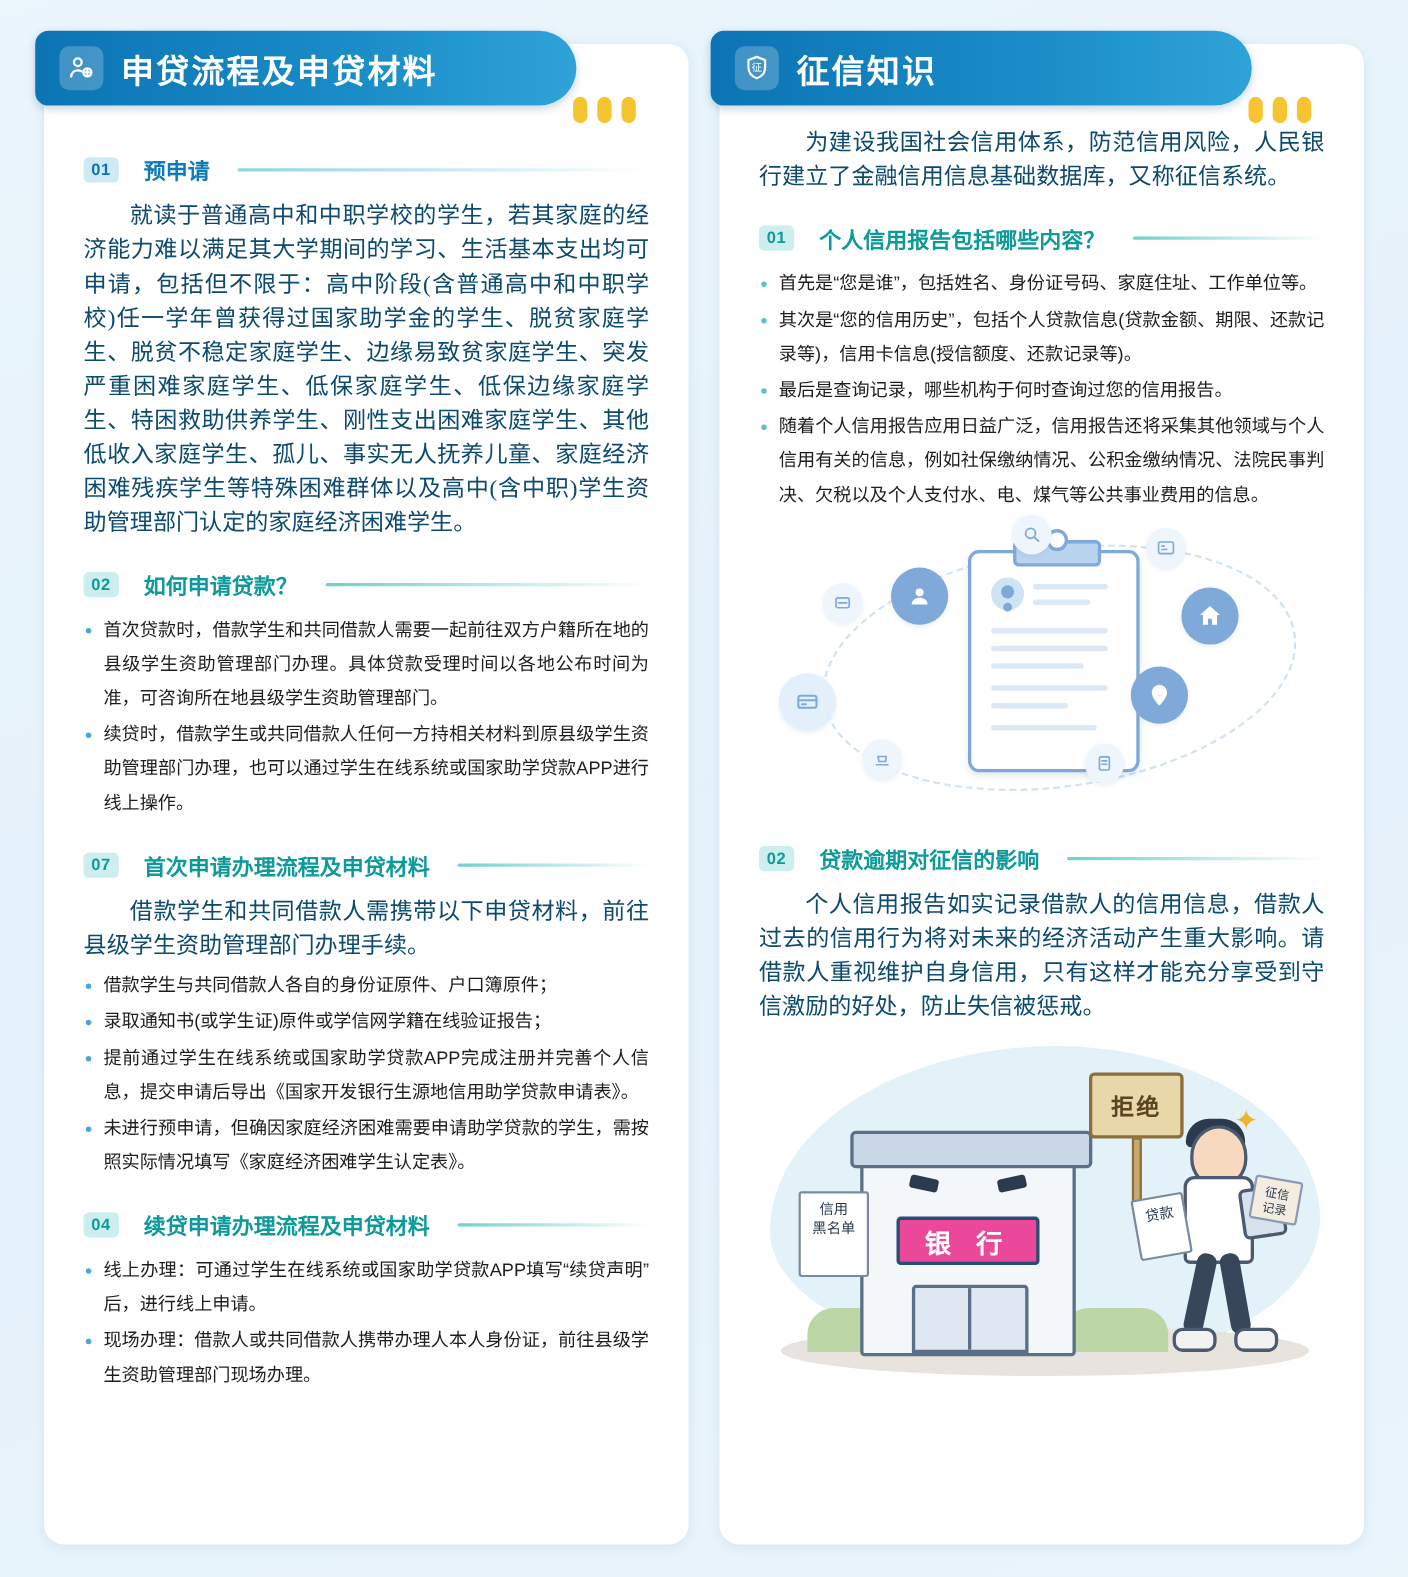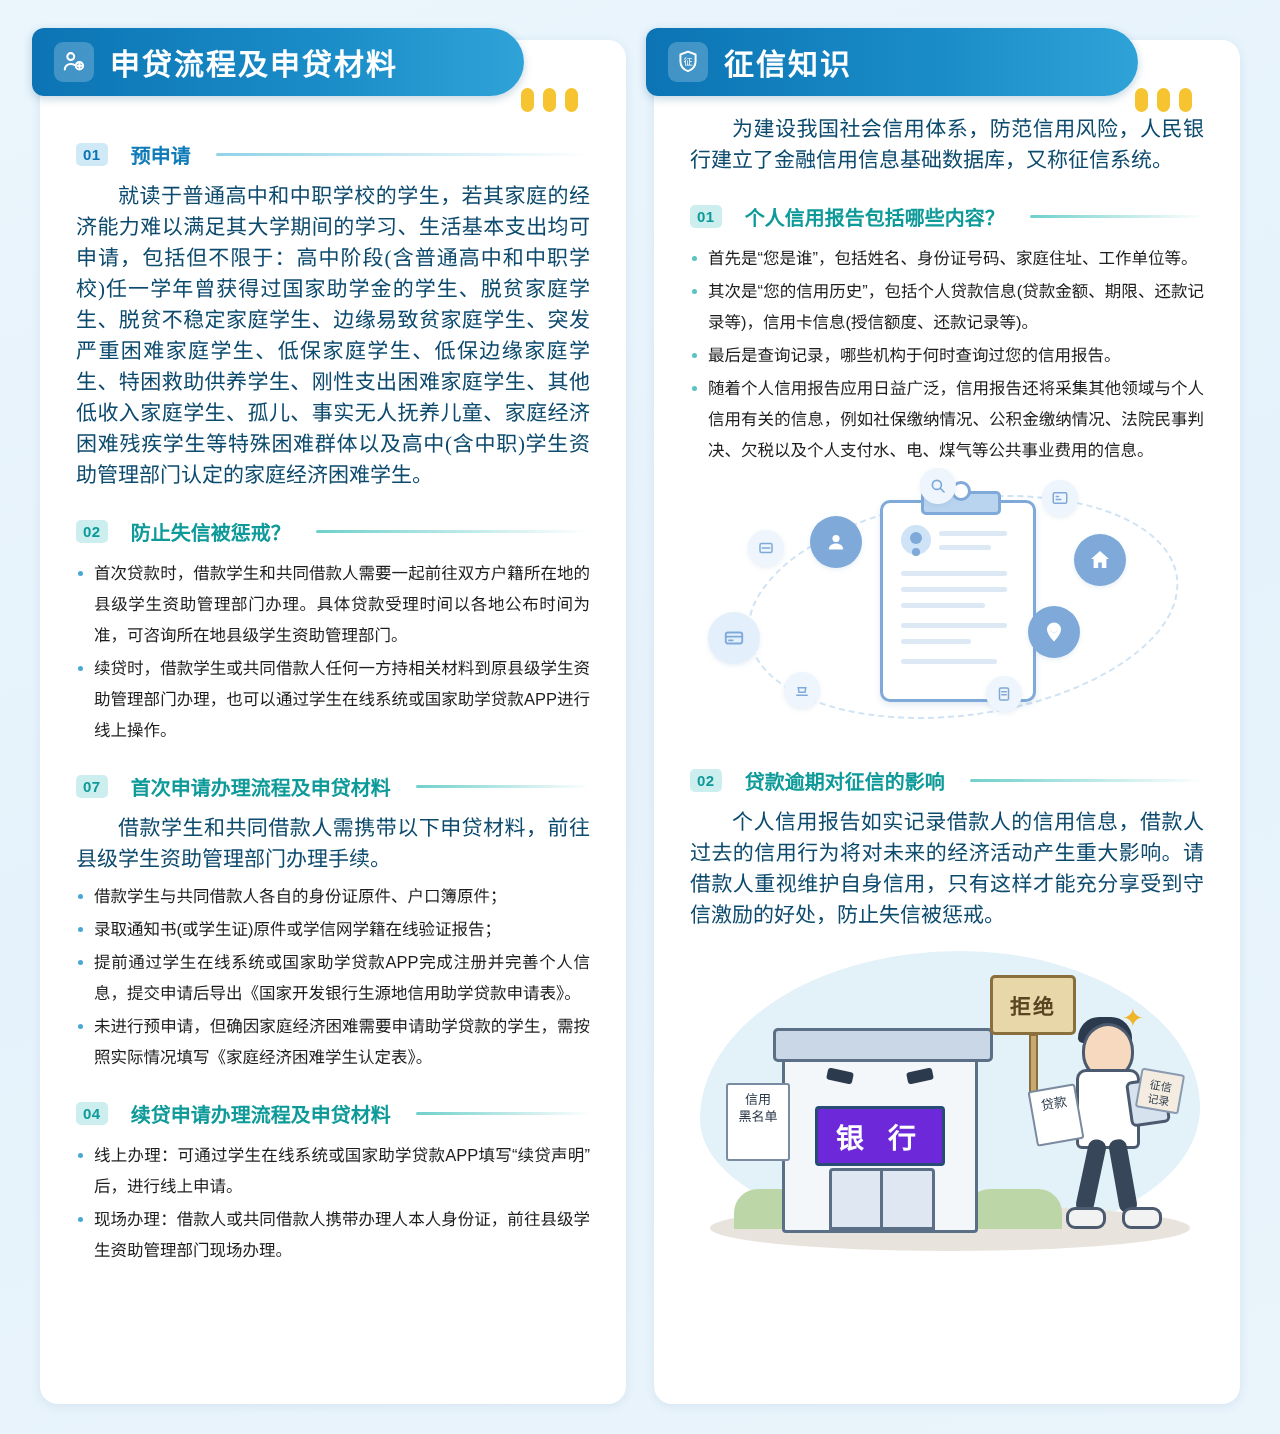--- a/index.html
+++ b/index.html
@@ -252,26 +252,26 @@
     position: absolute;
     left: -12px; top: -26px;
     width: 214px; height: 28px;
     background: #c9d7e6;
     border: 3px solid #5b6f86;
     border-radius: 5px;
   }
   .bank .sign {
     position: absolute;
     left: 30px; top: 52px;
-    width: 130px; height: 60px;
-    background: #6d28d9;
+    width: 130px; height: 44px;
+    background: #ec4899;
     border: 3px solid #284d74;
     border-radius: 4px;
     color: #fff;
-    font-size: 28px;
+    font-size: 24px;
     font-weight: bold;
     letter-spacing: 8px;
     display: flex; align-items: center; justify-content: center;
     box-sizing: border-box;
   }
   .bank .door {
     position: absolute;
     left: 44px; bottom: 0;
     width: 100px; height: 56px;
     background: #dfe8f2;
@@ -416,21 +416,21 @@
 
       <div class="sec">
         <span class="num">01</span>
         <span class="stitle">预申请</span>
         <span class="rule"></span>
       </div>
       <p class="para">就读于普通高中和中职学校的学生，若其家庭的经济能力难以满足其大学期间的学习、生活基本支出均可申请，包括但不限于：高中阶段(含普通高中和中职学校)任一学年曾获得过国家助学金的学生、脱贫家庭学生、脱贫不稳定家庭学生、边缘易致贫家庭学生、突发严重困难家庭学生、低保家庭学生、低保边缘家庭学生、特困救助供养学生、刚性支出困难家庭学生、其他低收入家庭学生、孤儿、事实无人抚养儿童、家庭经济困难残疾学生等特殊困难群体以及高中(含中职)学生资助管理部门认定的家庭经济困难学生。</p>
 
       <div class="sec teal">
         <span class="num">02</span>
-        <span class="stitle">防止失信被惩戒？</span>
+        <span class="stitle">如何申请贷款？</span>
         <span class="rule"></span>
       </div>
       <ul class="bullets">
         <li>首次贷款时，借款学生和共同借款人需要一起前往双方户籍所在地的县级学生资助管理部门办理。具体贷款受理时间以各地公布时间为准，可咨询所在地县级学生资助管理部门。</li>
         <li>续贷时，借款学生或共同借款人任何一方持相关材料到原县级学生资助管理部门办理，也可以通过学生在线系统或国家助学贷款APP进行线上操作。</li>
       </ul>
 
       <div class="sec teal">
         <span class="num">07</span>
         <span class="stitle">首次申请办理流程及申贷材料</span>

